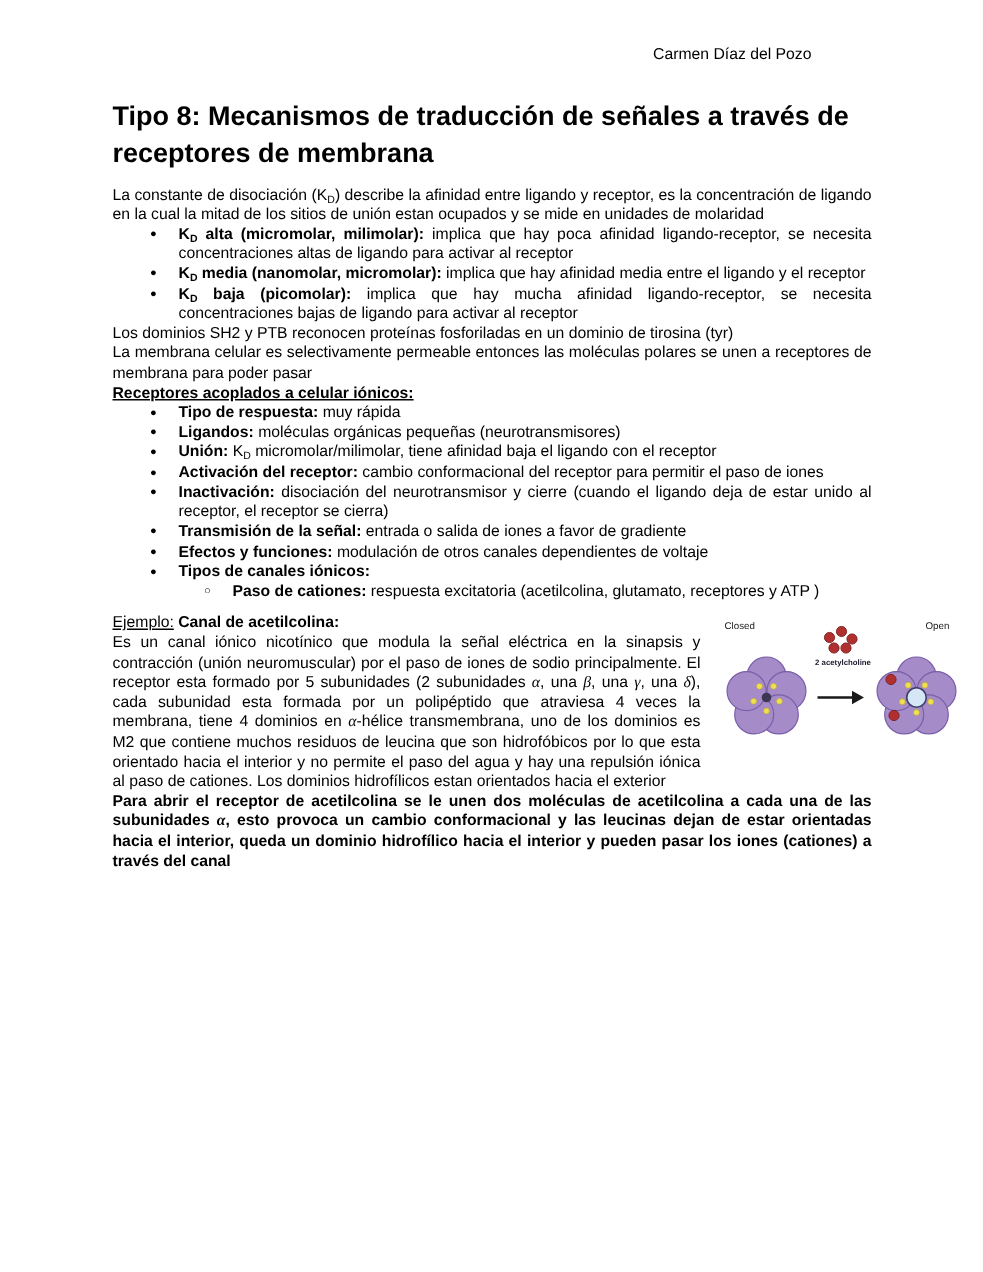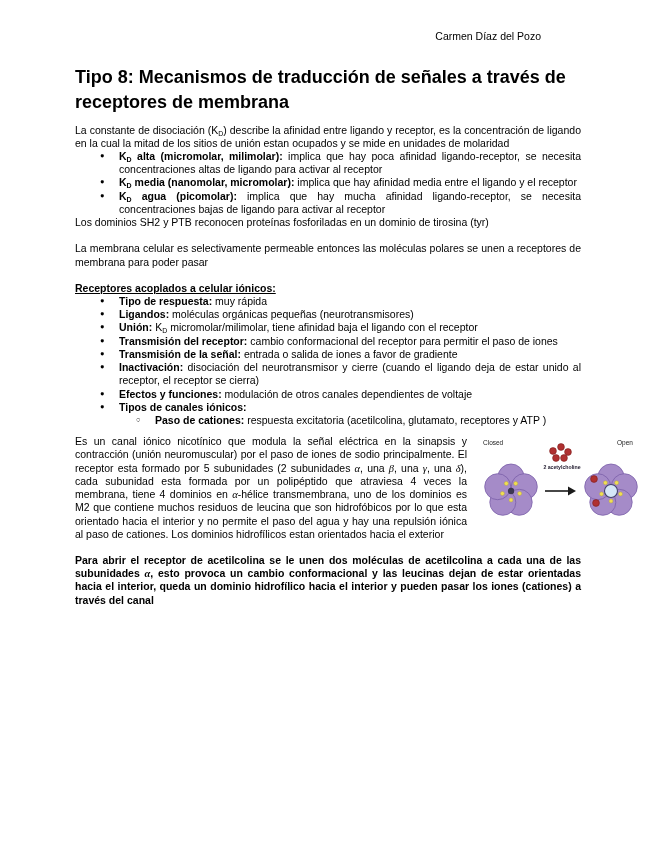--- a/index.html
+++ b/index.html
@@ -5,21 +5,21 @@
   html, body { margin: 0; padding: 0; background: #ffffff; }
   .page {
     width: 655px; height: 848px; background: #ffffff; box-sizing: border-box;
     padding: 30px 74px 30px 75px; overflow: hidden;
     font-family: "Liberation Sans", "DejaVu Sans", sans-serif;
     font-size: 10.5px; line-height: 1.26; color: #000;
   }
   .author { text-align: right; padding-right: 40px; margin-bottom: 22px; }
   h1.title { font-size: 18px; line-height: 1.4; font-weight: bold; margin: 0 0 8px 0; }
   p { margin: 0; text-align: justify; }
-  .sp { margin-top: 13px; }
+  .sp { }
   .sp-sm { margin-top: 8px; }
   sub { font-size: 7px; vertical-align: -2px; line-height: 0; }
   b, strong { font-weight: bold; }
   .u { text-decoration: underline; }
   .heading { font-weight: bold; text-decoration: underline; }
   .math { font-family: "Liberation Serif", "DejaVu Serif", serif; font-style: italic; }
 
   ul { list-style: none; margin: 0; padding: 0; }
   ul.l1 > li { position: relative; padding-left: 44px; text-align: justify; }
   ul.l1 > li::before { content: "\25CF"; position: absolute; left: 25px; top: 1px; font-size: 7.5px; }
@@ -47,36 +47,36 @@
 
   <div class="author">Carmen Díaz del Pozo</div>
 
   <h1 class="title">Tipo 8: Mecanismos de traducción de señales a través de receptores de membrana</h1>
 
   <p><span>La constante de disociación (</span><span><span>K</span><sub>D</sub></span><span>) describe la afinidad entre ligando y receptor, es la concentración de ligando en la cual la mitad de los sitios de unión estan ocupados y se mide en unidades de molaridad</span></p>
 
   <ul class="l1">
     <li><b><span>K</span><sub>D</sub><span> alta (micromolar, milimolar):</span></b><span> implica que hay poca afinidad ligando-receptor, se necesita concentraciones altas de ligando para activar al receptor</span></li>
     <li><b><span>K</span><sub>D</sub><span> media (nanomolar, micromolar):</span></b><span> implica que hay afinidad media entre el ligando y el receptor</span></li>
-    <li><b><span>K</span><sub>D</sub><span> agua (picomolar):</span></b><span> implica que hay mucha afinidad ligando-receptor, se necesita concentraciones bajas de ligando para activar al receptor</span></li>
+    <li><b><span>K</span><sub>D</sub><span> baja (picomolar):</span></b><span> implica que hay mucha afinidad ligando-receptor, se necesita concentraciones bajas de ligando para activar al receptor</span></li>
   </ul>
 
   <p>Los dominios SH2 y PTB reconocen proteínas fosforiladas en un dominio de tirosina (tyr)</p>
 
   <p class="sp">La membrana celular es selectivamente permeable entonces las moléculas polares se unen a receptores de membrana para poder pasar</p>
 
   <p class="sp heading">Receptores acoplados a celular iónicos:</p>
 
   <ul class="l1">
     <li><b>Tipo de respuesta:</b><span> muy rápida</span></li>
     <li><b>Ligandos:</b><span> moléculas orgánicas pequeñas (neurotransmisores)</span></li>
     <li><b>Unión:</b><span> </span><span><span>K</span><sub>D</sub></span><span> micromolar/milimolar, tiene afinidad baja el ligando con el receptor</span></li>
-    <li><b>Transmisión del receptor:</b><span> cambio conformacional del receptor para permitir el paso de iones</span></li>
+    <li><b>Activación del receptor:</b><span> cambio conformacional del receptor para permitir el paso de iones</span></li>
+    <li><b>Inactivación:</b><span> disociación del neurotransmisor y cierre (cuando el ligando deja de estar unido al receptor, el receptor se cierra)</span></li>
     <li><b>Transmisión de la señal:</b><span> entrada o salida de iones a favor de gradiente</span></li>
-    <li><b>Inactivación:</b><span> disociación del neurotransmisor y cierre (cuando el ligando deja de estar unido al receptor, el receptor se cierra)</span></li>
     <li><b>Efectos y funciones:</b><span> modulación de otros canales dependientes de voltaje</span></li>
     <li><b>Tipos de canales iónicos:</b>
       <ul class="l2">
         <li><b>Paso de cationes:</b><span> respuesta excitatoria (acetilcolina, glutamato, receptores y ATP )</span></li>
       </ul>
     </li>
   </ul>
 
   <div class="example-block sp-sm">
 
@@ -124,20 +124,21 @@
           <circle class="yellow-dot" cx="136" cy="66" r="2"></circle>
           <circle class="yellow-dot" cx="126.5" cy="58.9" r="2"></circle>
           <circle class="yellow-dot" cx="130.4" cy="47.8" r="2"></circle>
           <circle class="pore-open" cx="136" cy="56" r="6.5"></circle>
           <circle class="ach-dot" cx="119" cy="44" r="3.4"></circle>
           <circle class="ach-dot" cx="121" cy="68" r="3.4"></circle>
         </g>
       </svg>
     </figure>
 
+    <p><span class="u">Ejemplo:</span><b> Canal de acetilcolina:</b></p>
 
     <p><span>Es un canal iónico nicotínico que modula la señal eléctrica en la sinapsis y contracción (unión neuromuscular) por el paso de iones de sodio principalmente. El receptor esta formado por 5 subunidades (2 subunidades </span><span class="math">α</span><span>, una </span><span class="math">β</span><span>, una </span><span class="math">γ</span><span>, una </span><span class="math">δ</span><span>), cada subunidad esta formada por un polipéptido que atraviesa 4 veces la membrana, tiene 4 dominios en </span><span class="math">α</span><span>-hélice transmembrana, uno de los dominios es M2 que contiene muchos residuos de leucina que son hidrofóbicos por lo que esta orientado hacia el interior y no permite el paso del agua y hay una repulsión iónica al paso de cationes. Los dominios hidrofílicos estan orientados hacia el exterior</span></p>
 
   </div>
 
   <p class="sp clear"><span>Para abrir el receptor de acetilcolina se le unen dos moléculas de acetilcolina a cada una de las subunidades </span><span class="math">α</span><span>, esto provoca un cambio conformacional y las leucinas dejan de estar orientadas hacia el interior, queda un dominio hidrofílico hacia el interior y pueden pasar los iones (cationes) a través del canal</span></p>
 
 </div>
 
 </body></html>

